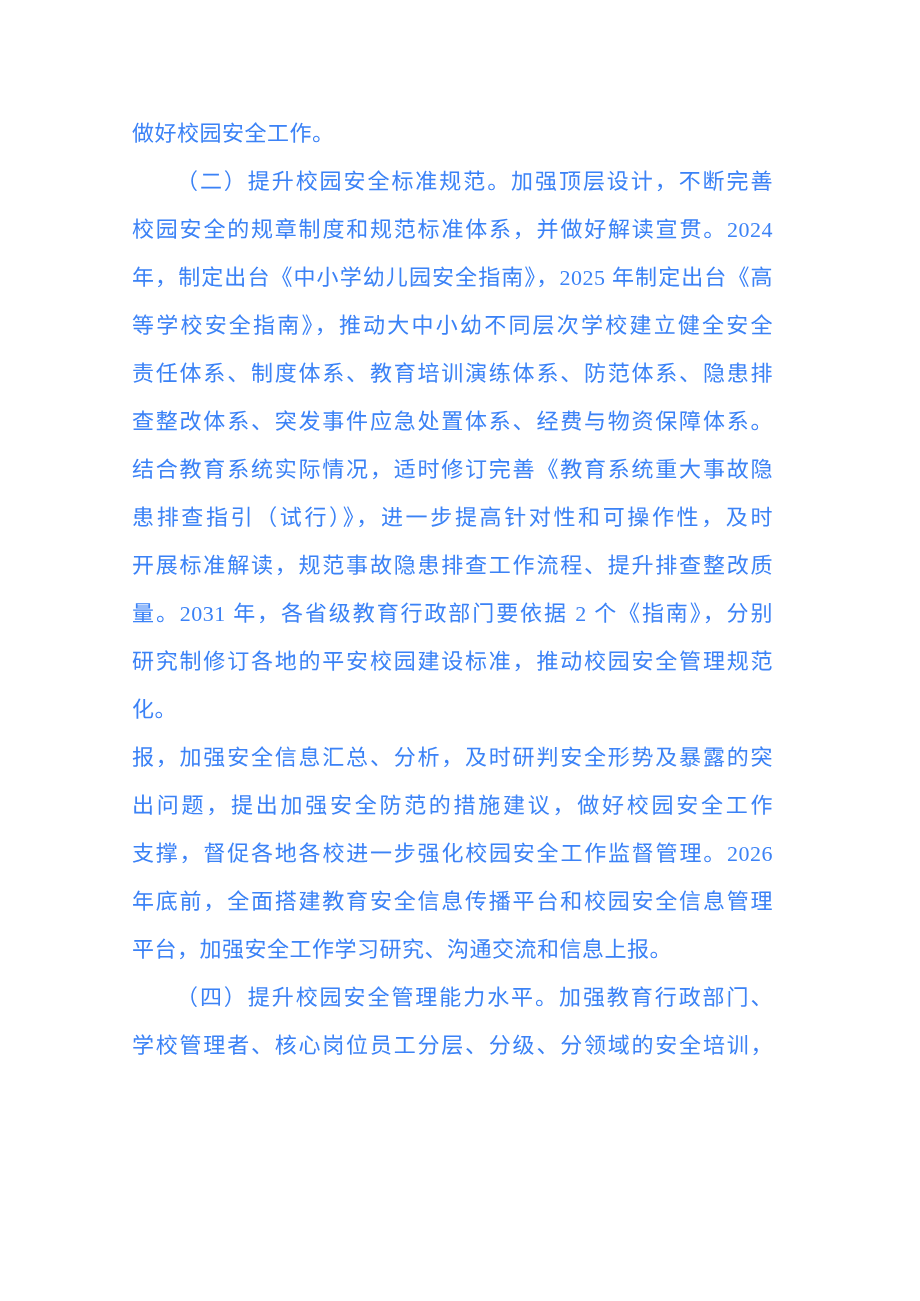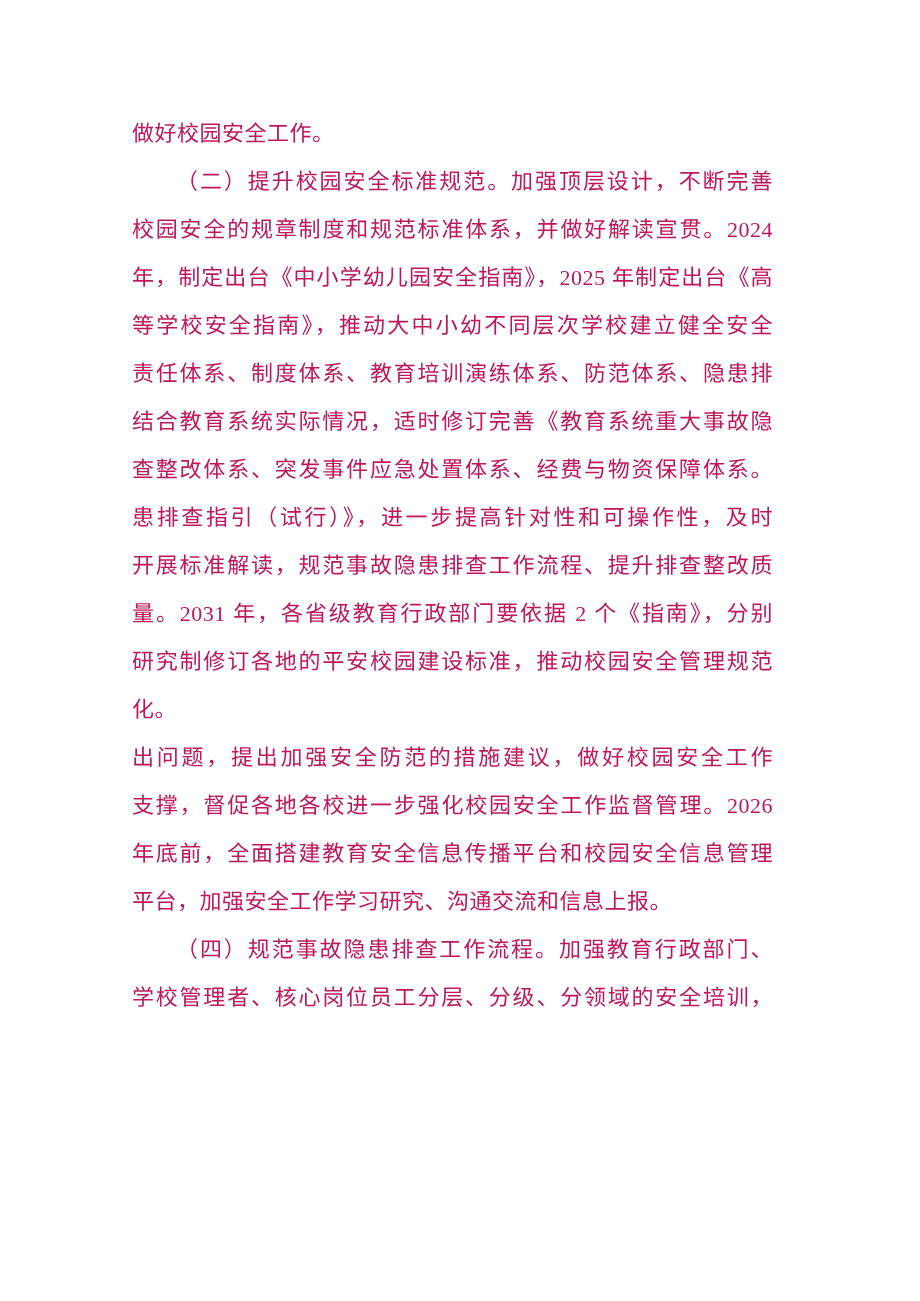--- a/index.html
+++ b/index.html
@@ -10,21 +10,21 @@
     height: 1301px;
     background: #ffffff;
     overflow: hidden;
   }
   .page {
     position: relative;
     width: 920px;
     height: 1301px;
     background: #ffffff;
     font-family: "Liberation Serif", "DejaVu Serif", serif;
-    color: #be185d;
+    color: #3b82f6;
   }
   .text-block {
     position: absolute;
     left: 132px;
     top: 110px;
     width: 641px;
   }
   .line {
     font-size: 22px;
     line-height: 48px;
@@ -47,27 +47,28 @@
 <body>
 
 <div class="page">
   <div class="text-block">
     <div class="line para-end">做好校园安全工作。</div>
     <div class="line indent">（二）提升校园安全标准规范。加强顶层设计，不断完善</div>
     <div class="line">校园安全的规章制度和规范标准体系，并做好解读宣贯。2024</div>
     <div class="line">年，制定出台《中小学幼儿园安全指南》，2025 年制定出台《高</div>
     <div class="line">等学校安全指南》，推动大中小幼不同层次学校建立健全安全</div>
     <div class="line">责任体系、制度体系、教育培训演练体系、防范体系、隐患排</div>
+    <div class="line">查整改体系、突发事件应急处置体系、经费与物资保障体系。</div>
     <div class="line">结合教育系统实际情况，适时修订完善《教育系统重大事故隐</div>
-    <div class="line">查整改体系、突发事件应急处置体系、经费与物资保障体系。</div>
     <div class="line">患排查指引（试行）》，进一步提高针对性和可操作性，及时</div>
     <div class="line">开展标准解读，规范事故隐患排查工作流程、提升排查整改质</div>
     <div class="line">量。2031 年，各省级教育行政部门要依据 2 个《指南》，分别</div>
     <div class="line">研究制修订各地的平安校园建设标准，推动校园安全管理规范</div>
     <div class="line para-end">化。</div>
+    <div class="line">报，加强安全信息汇总、分析，及时研判安全形势及暴露的突</div>
     <div class="line">出问题，提出加强安全防范的措施建议，做好校园安全工作</div>
     <div class="line">支撑，督促各地各校进一步强化校园安全工作监督管理。2026</div>
     <div class="line">年底前，全面搭建教育安全信息传播平台和校园安全信息管理</div>
     <div class="line para-end">平台，加强安全工作学习研究、沟通交流和信息上报。</div>
-    <div class="line indent">（四）规范事故隐患排查工作流程。加强教育行政部门、</div>
+    <div class="line indent">（四）提升校园安全管理能力水平。加强教育行政部门、</div>
     <div class="line">学校管理者、核心岗位员工分层、分级、分领域的安全培训，</div>
   </div>
 </div>
 
 </body></html>

